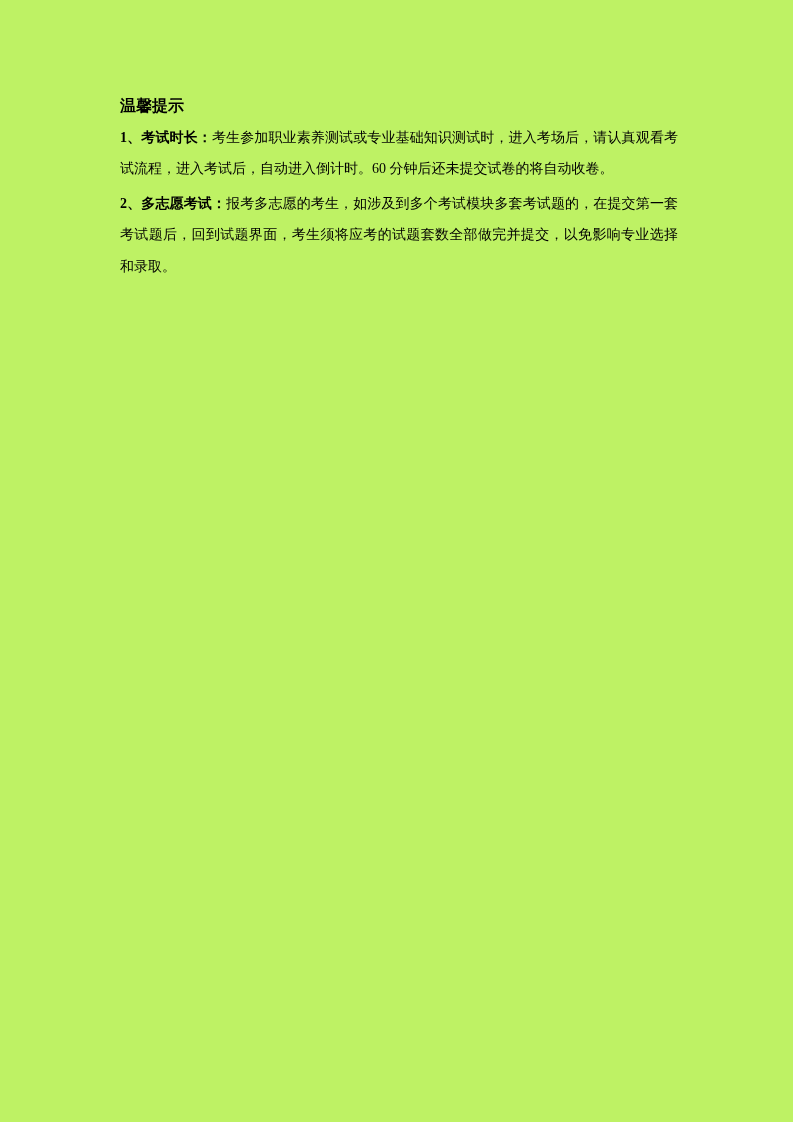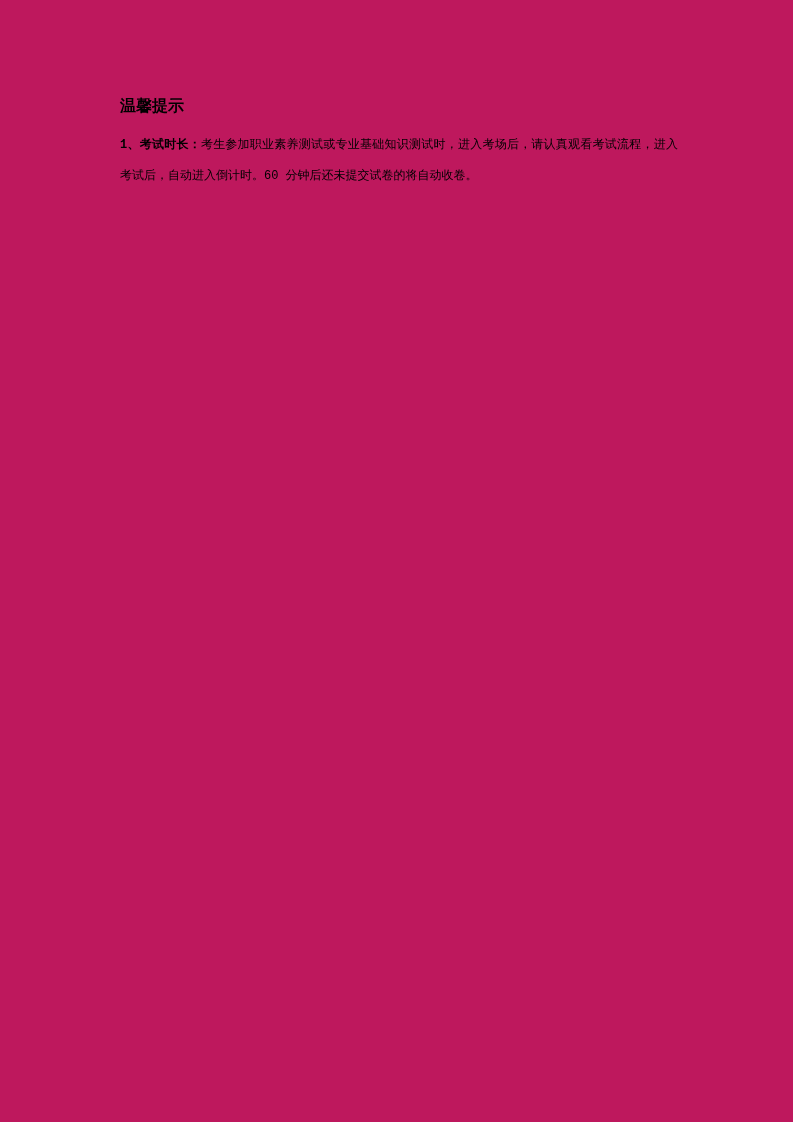--- a/index.html
+++ b/index.html
@@ -4,59 +4,59 @@
 <style>
   html, body {
     margin: 0;
     padding: 0;
     background: #ffffff;
   }
   .page {
     position: relative;
     width: 793px;
     height: 1122px;
-    background: #be185d;
+    background: #bef264;
     overflow: hidden;
     font-family: "Liberation Serif", "DejaVu Serif", serif;
     color: #000000;
   }
   .content {
     position: absolute;
     top: 90px;
     left: 120px;
     width: 558px;
   }
   .doc-title {
     font-size: 16px;
     line-height: 31.5px;
     font-weight: bold;
     margin: 0;
     text-align: left;
   }
   .para {
-    font-size: 12px;
+    font-size: 14px;
     line-height: 31.5px;
-    margin: 8px 0 3px 0;
+    margin: 0 0 3px 0;
     text-align: justify;
     text-justify: inter-ideograph;
-    font-family: Liberation Mono, monospace;
   }
   .para .lead {
     font-weight: bold;
   }
   .para .bold-inline {
     font-weight: bold;
   }
 </style>
 </head>
 <body>
 
 <div class="page">
   <div class="content">
 
     <h1 class="doc-title">温馨提示</h1>
 
     <p class="para"><span class="lead">1、考试时长：</span><span>考生参加职业素养测试或专业基础知识测试时，进入考场后，请认真观看考试流程，进入考试后，自动进入倒计时。60 分钟后还未提交试卷的将自动收卷。</span></p>
 
+    <p class="para"><span class="lead">2、多志愿考试：</span><span>报考多志愿的考生，如涉及到多个考试模块多套考试题的，在提交第一套考试题后，回到试题界面，考生须将应考的试题套数全部做完并提交，以免影响专业选择和录取。</span></p>
 
 
   </div>
 </div>
 
 </body></html>

